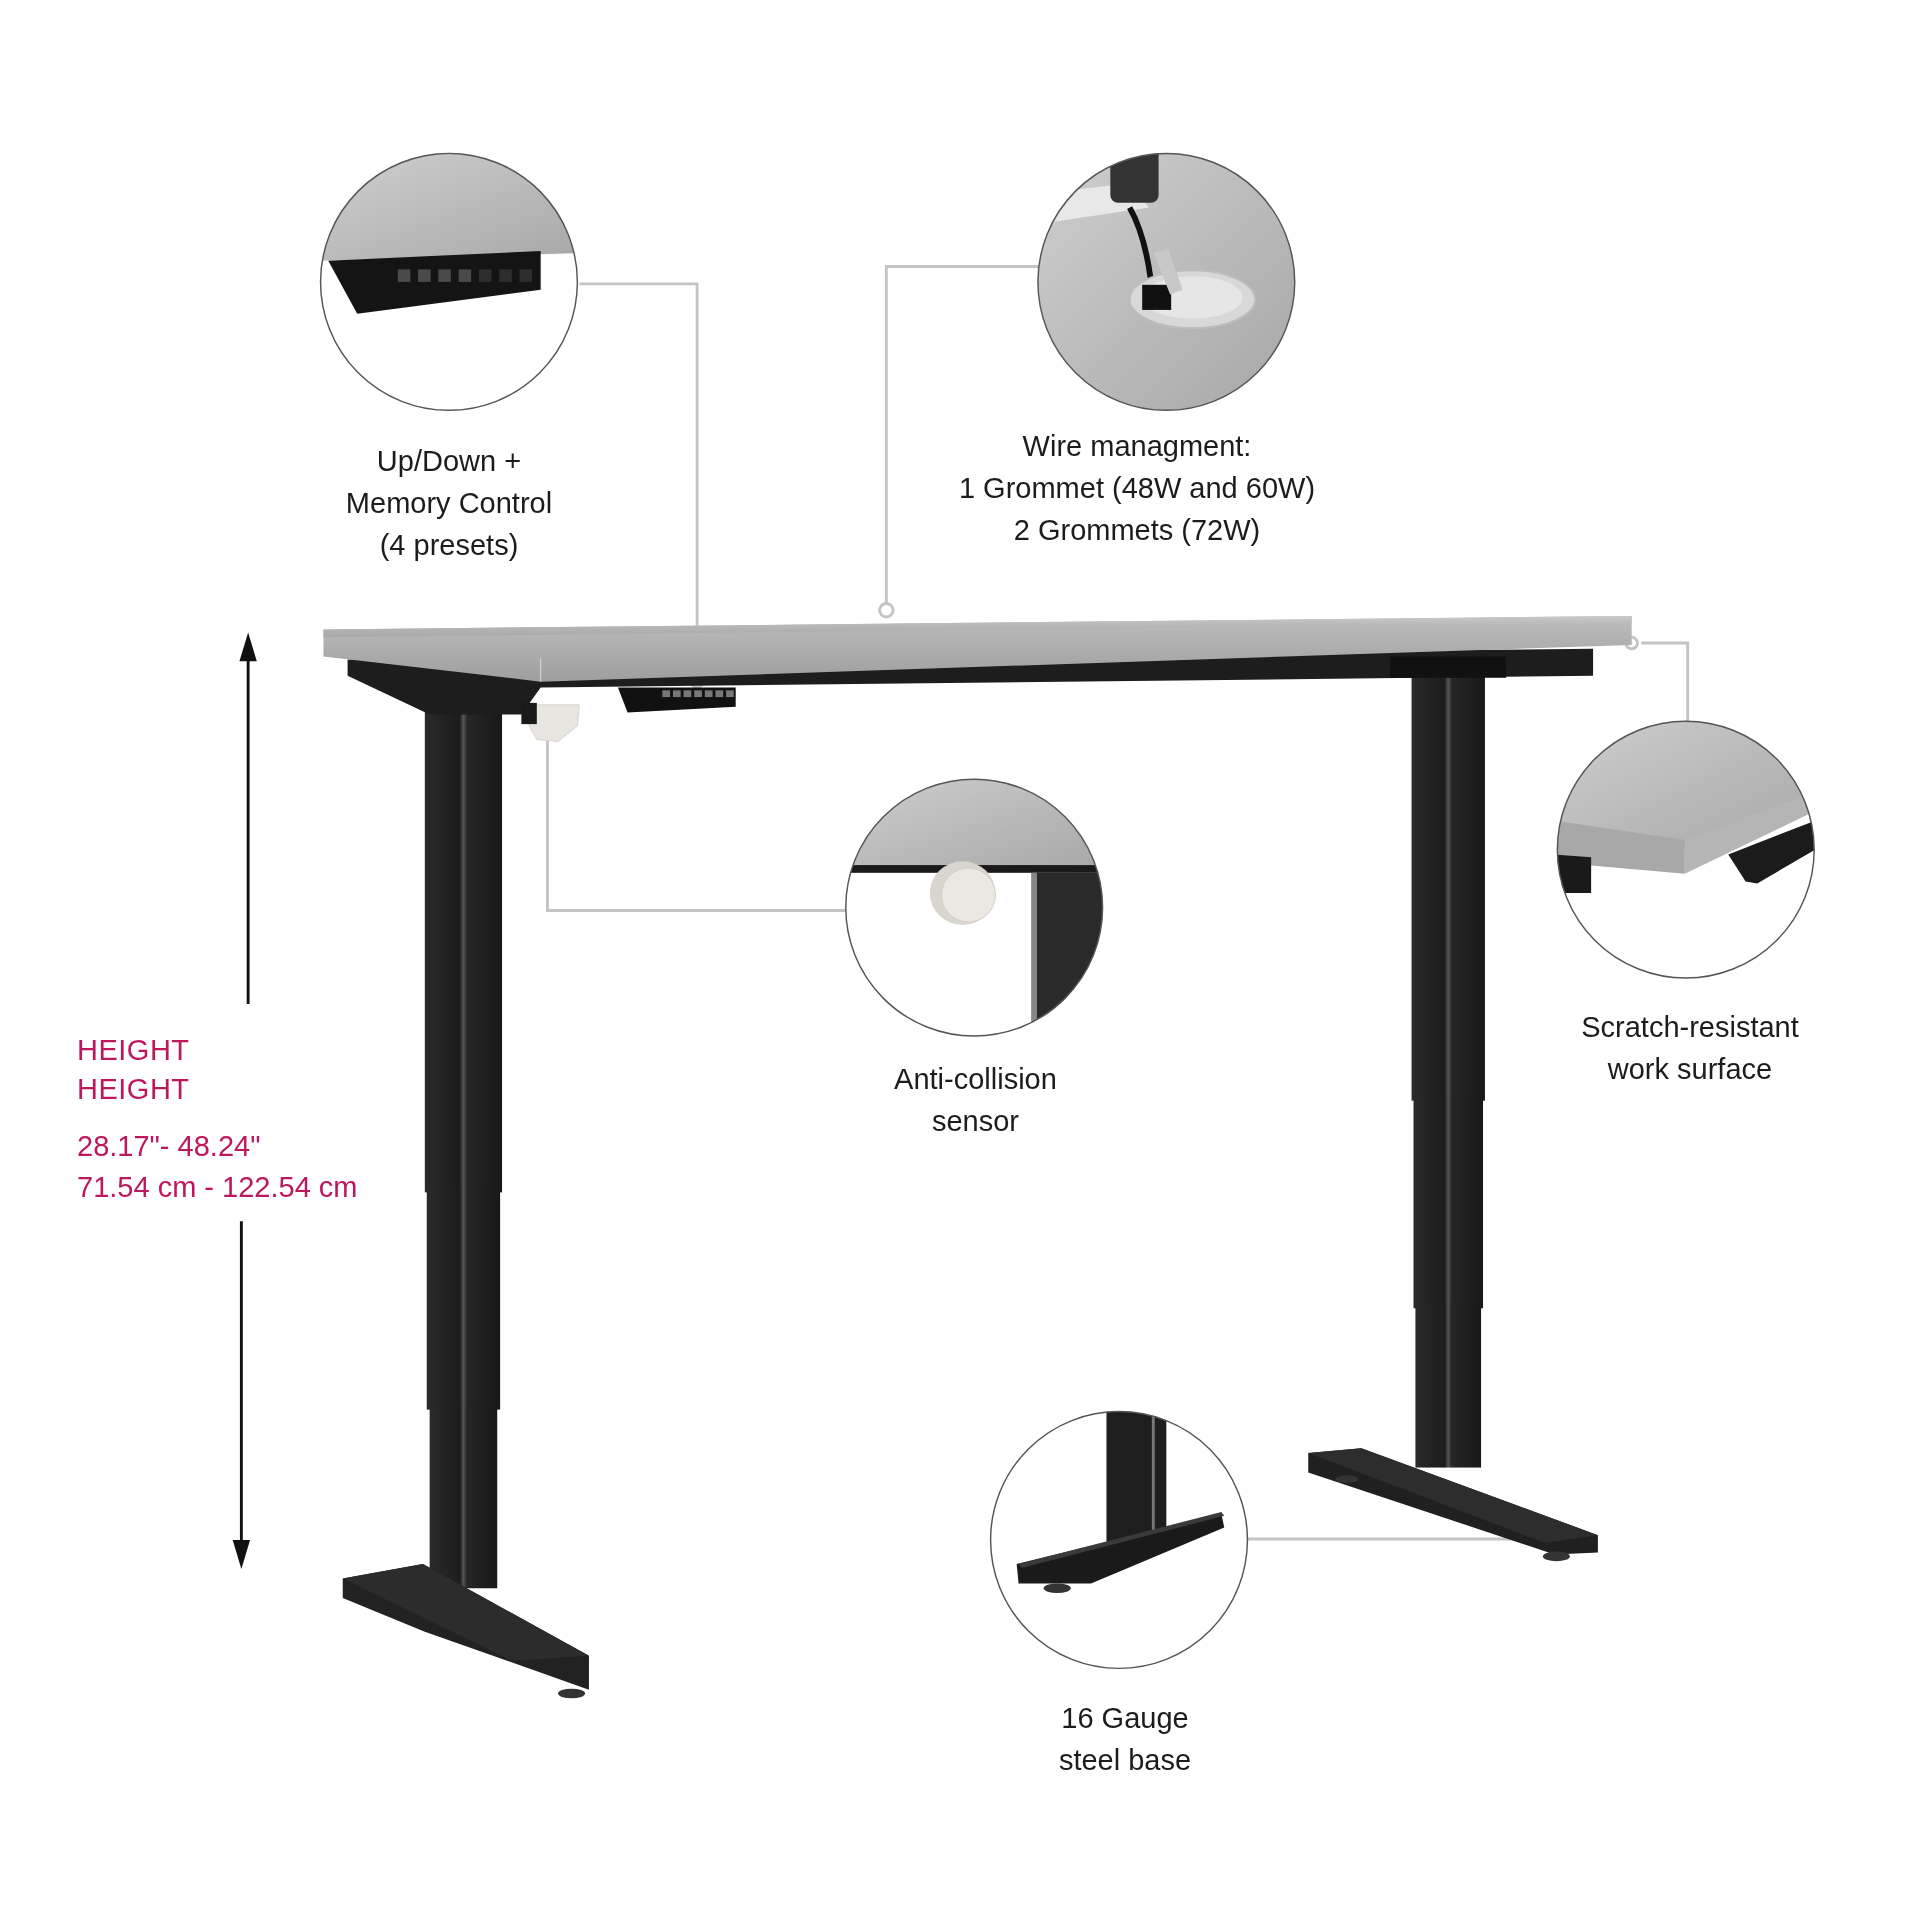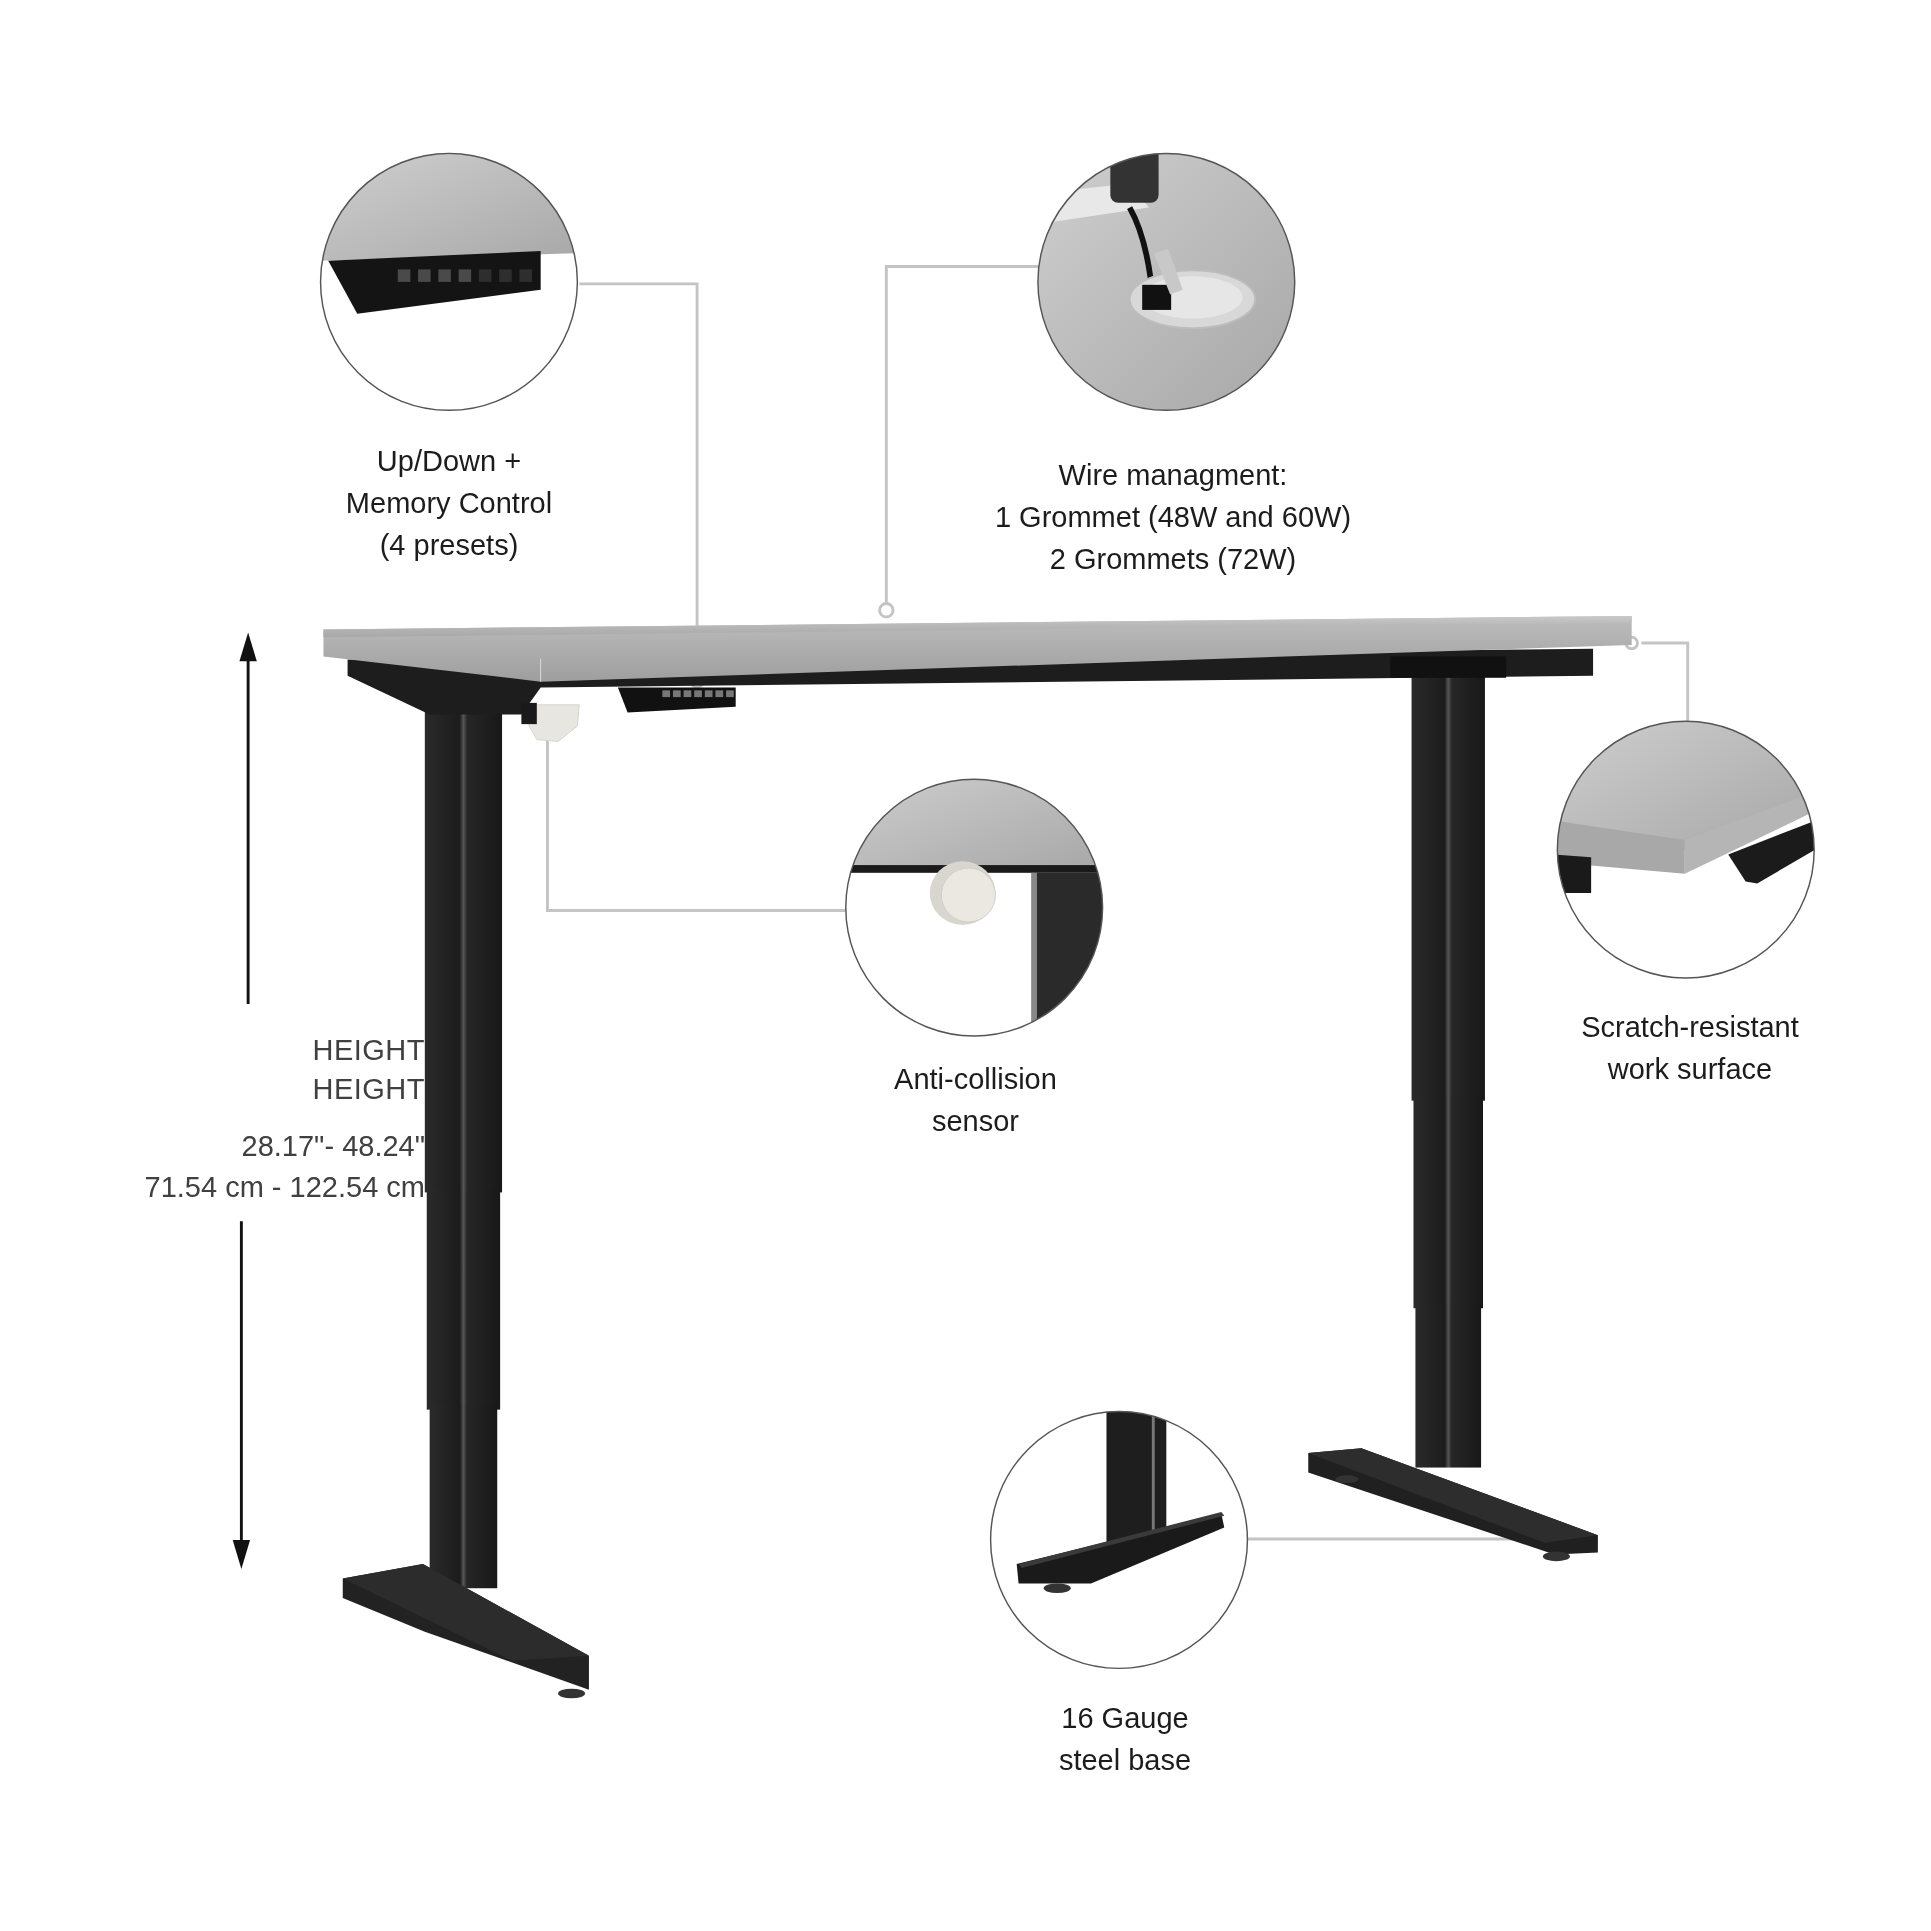--- a/index.html
+++ b/index.html
@@ -1,20 +1,20 @@
 <!DOCTYPE html>
 <html><head>
 <meta charset="utf-8">
 <style>
   html, body { margin:0; padding:0; background:#ffffff; }
   body { width:1931px; height:1931px; position:relative; overflow:hidden; font-family:"Liberation Sans", "DejaVu Sans", sans-serif; color:#1a1a1a; }
   .stage { position:absolute; left:0; top:0; width:1915px; height:1931px; }
   .label { position:absolute; text-align:center; font-size:29px; line-height:42px; color:#1c1c1c; white-space:nowrap; }
   .label div { display:block; }
-  .height-block { position:absolute; text-align:right; color:#404040; }
+  .height-block { position:absolute; text-align:left; color:#be185d; }
   .height-block .title { font-size:29px; line-height:39px; letter-spacing:0.5px; }
   .height-block .vals { font-size:29px; line-height:41px; margin-top:17.4px; }
   svg { position:absolute; left:0; top:0; }
 </style>
 </head>
 <body>
 
 <div class="stage">
 
   <svg width="1931" height="1931" viewBox="0 0 2000 2000">
@@ -188,21 +188,21 @@
       <circle cx="1159" cy="1595" r="133" fill="none" stroke="#555" stroke-width="1.5"></circle>
     </g>
   </svg>
 
   <div class="label" style="left:309px; top:440px; width:280px;">
     <div>Up/Down +</div>
     <div>Memory Control</div>
     <div>(4 presets)</div>
   </div>
 
-  <div class="label" style="left:951px; top:425px; width:444px;margin-top:29px;">
+  <div class="label" style="left:915px; top:425px; width:444px;">
     <div>Wire managment:</div>
     <div>1 Grommet (48W and 60W)</div>
     <div>2 Grommets (72W)</div>
   </div>
 
   <div class="label" style="left:1545px; top:1006px; width:290px;">
     <div>Scratch-resistant</div>
     <div>work surface</div>
   </div>
 

